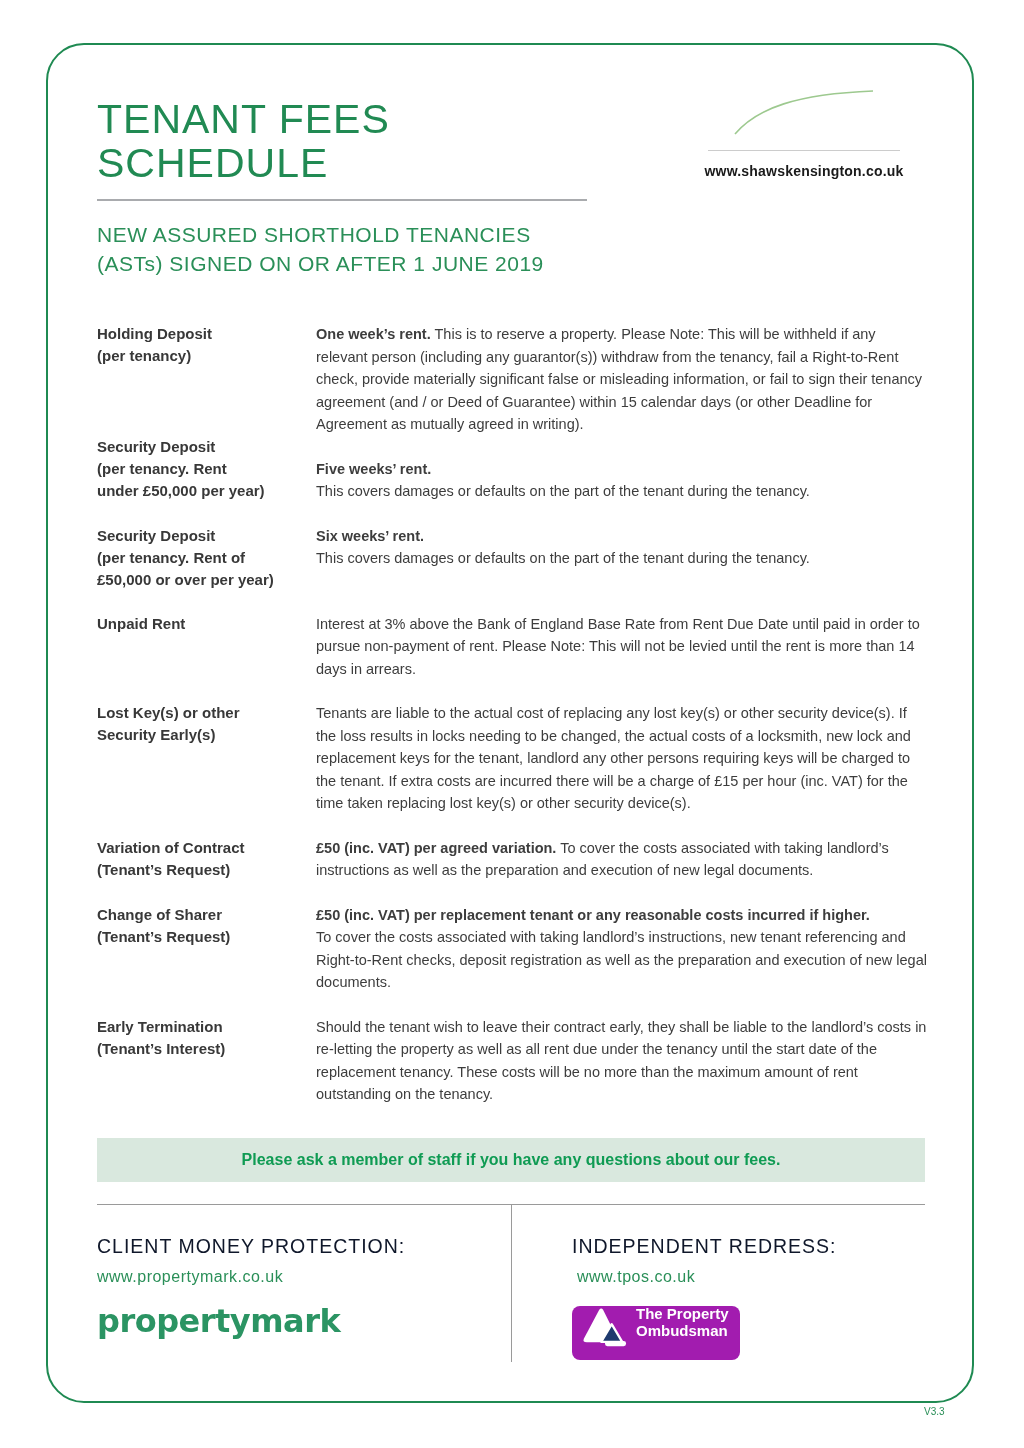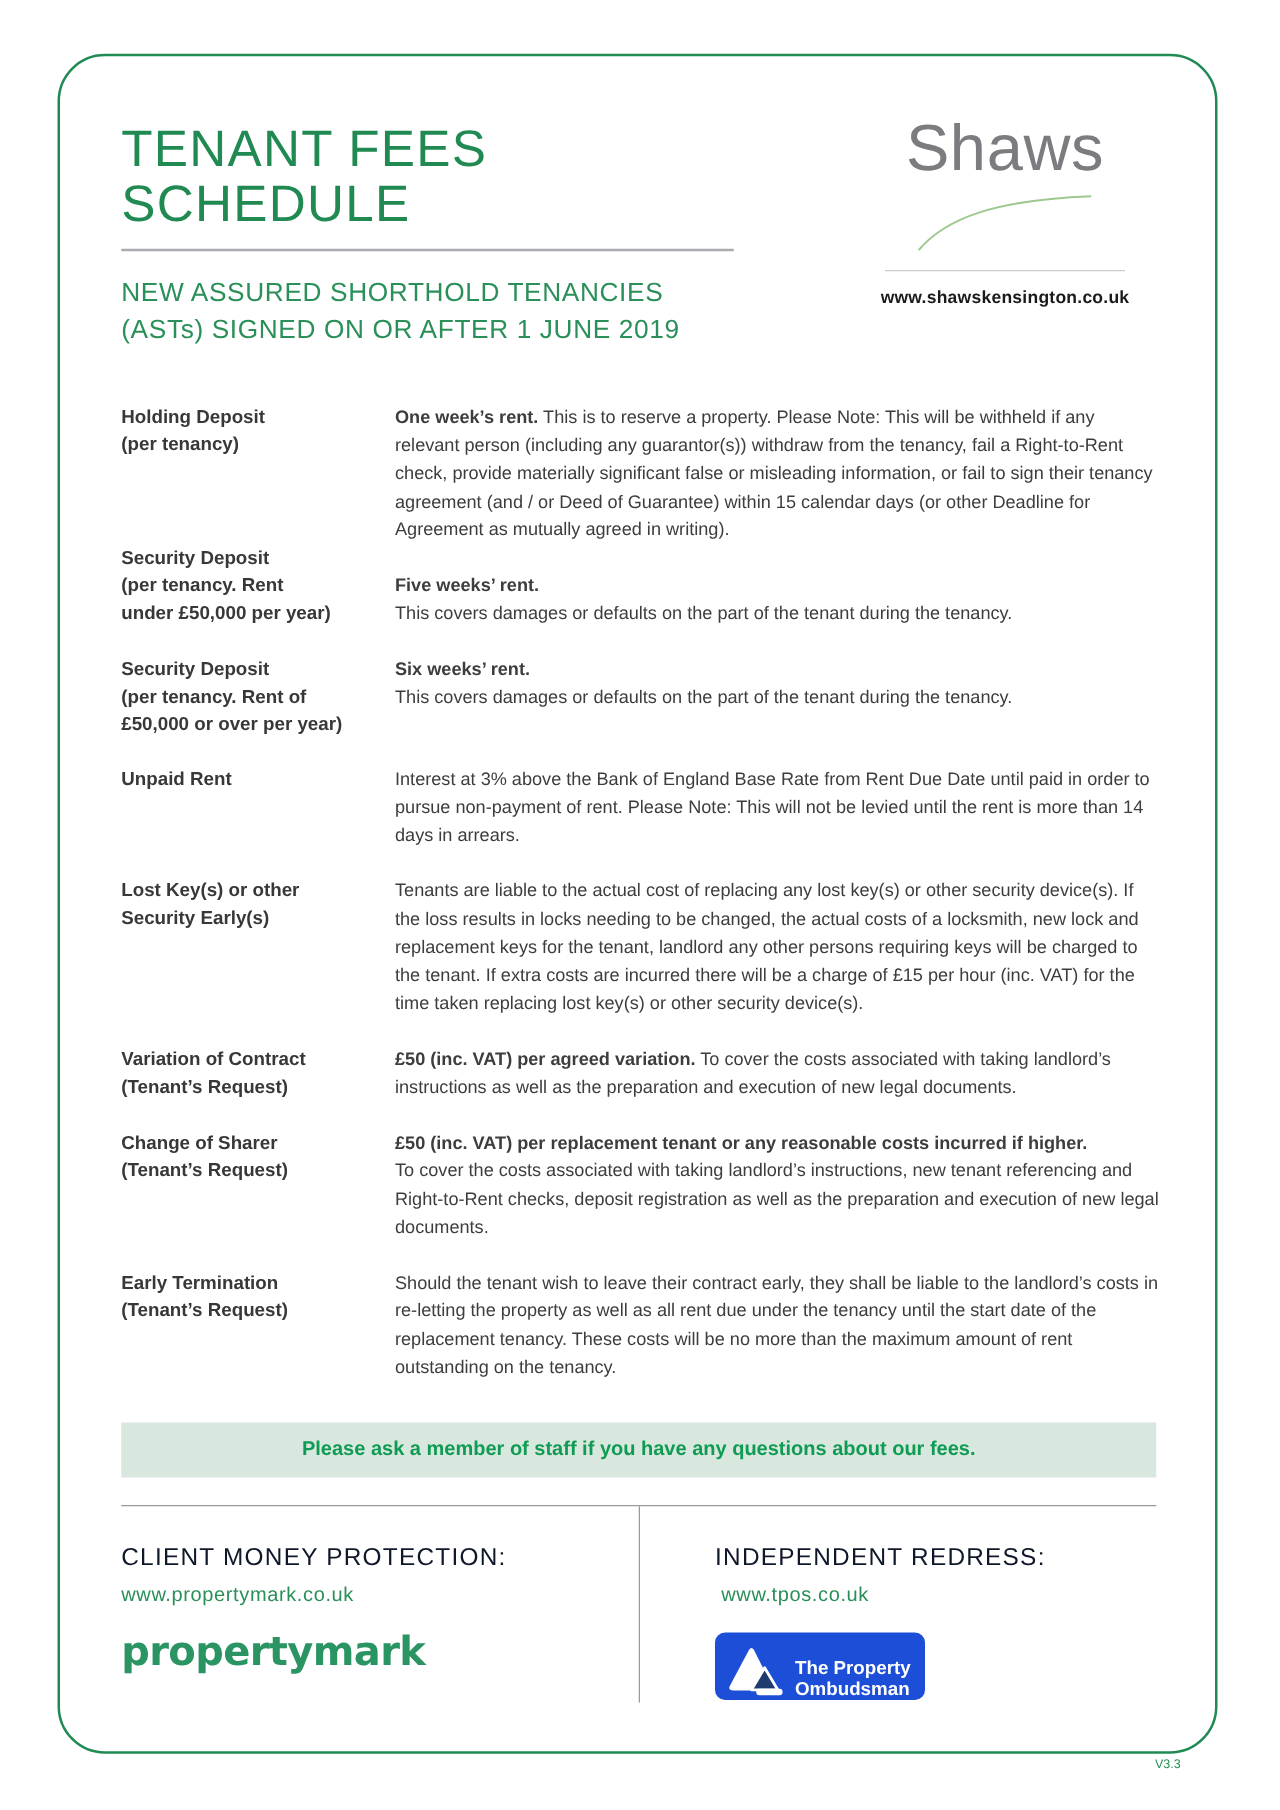--- a/index.html
+++ b/index.html
@@ -43,41 +43,40 @@
   .footer { position:absolute; left:97px; top:1204px; width:828px; height:158px;
             border-top:1px solid #9a9a9a; display:flex; }
   .footer-col { padding-top:30px; }
   .footer-left { width:414px; }
   .footer-right { flex:1; border-left:1px solid #9a9a9a; padding-left:60px; }
   .footer-heading { color:#0f172a; font-size:19.5px; letter-spacing:1px; font-weight:400; }
   .footer-url { margin-top:10px; color:#2a8f58; font-size:16px; letter-spacing:0.5px; }
   .footer-right .footer-url { padding-left:5px; }
   .propertymark-logo { margin-top:16px; color:#2b9463; font-size:32px; font-weight:700;
                        font-family:"DejaVu Sans", sans-serif; letter-spacing:-0.5px; }
-  .tpo-logo { margin-top:20px; width:168px; height:54px; background:#1d4ed8; border-radius:8px;
-              display:flex; align-items:flex-end; padding:0 10px 0 8px; }
+  .tpo-logo { margin-top:20px; width:168px; height:54px; background:#a21caf; border-radius:8px;
+              display:flex; align-items:flex-start; padding:0 10px 0 8px; }
   .tpo-text { color:#ffffff; font-weight:700; font-size:15px; line-height:16.5px; margin-left:6px; }
 
   .version { position:absolute; left:924px; top:1406px; font-size:10px; color:#2a8f58; }
 </style>
 </head>
 <body>
 
 <div class="page">
   <div class="frame"></div>
 
   <div class="title-block">
     <div class="doc-title">TENANT FEES SCHEDULE</div>
     <hr class="title-rule">
     <div class="doc-subtitle">NEW ASSURED SHORTHOLD TENANCIES
 (ASTs) SIGNED ON OR AFTER 1 JUNE 2019</div>
   </div>
 
   <div class="shaws-block">
-    <div class="shaws-name">Shaws</div>
     <svg class="shaws-swoosh" width="146" height="48" viewBox="0 0 146 48">
       <path d="M4,46 C26,20 66,6 142,3" fill="none" stroke="#9dc98f" stroke-width="1.6"></path>
     </svg>
     <hr class="shaws-rule">
     <div class="shaws-url">www.shawskensington.co.uk</div>
   </div>
 
   <div class="fees">
 
     <div class="fee-row tight">
@@ -118,21 +117,21 @@
     </div>
 
     <div class="fee-row">
       <div class="fee-label">Change of Sharer
 (Tenant’s Request)</div>
       <p class="fee-content"><span class="lead">£50 (inc. VAT) per replacement tenant or any reasonable costs incurred if higher.</span><span class="fee-body block">To cover the costs associated with taking landlord’s instructions, new tenant referencing and Right-to-Rent checks, deposit registration as well as the preparation and execution of new legal documents.</span></p>
     </div>
 
     <div class="fee-row">
       <div class="fee-label">Early Termination
-(Tenant’s Request)</div>
+(Tenant’s Interest)</div>
       <p class="fee-content"><span class="lead"></span><span class="fee-body">Should the tenant wish to leave their contract early, they shall be liable to the landlord’s costs in re-letting the property as well as all rent due under the tenancy until the start date of the replacement tenancy. These costs will be no more than the maximum amount of rent outstanding on the tenancy.</span></p>
     </div>
 
   </div>
 
   <div class="banner">
     <span>Please ask a member of staff if you have any questions about our fees.</span>
   </div>
 
   <div class="footer">

